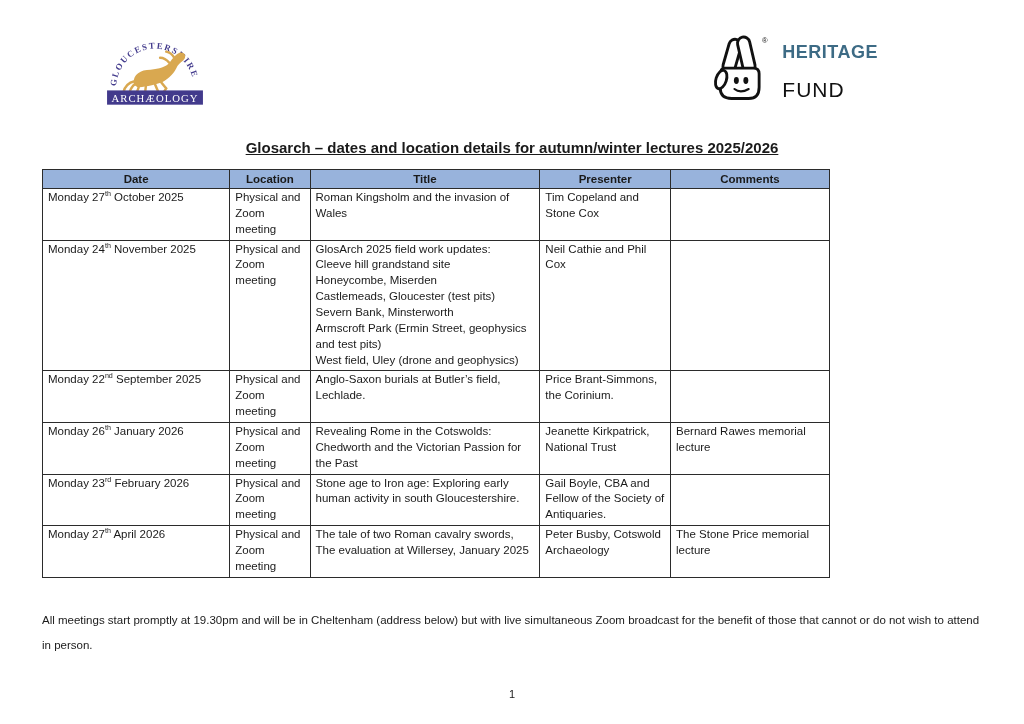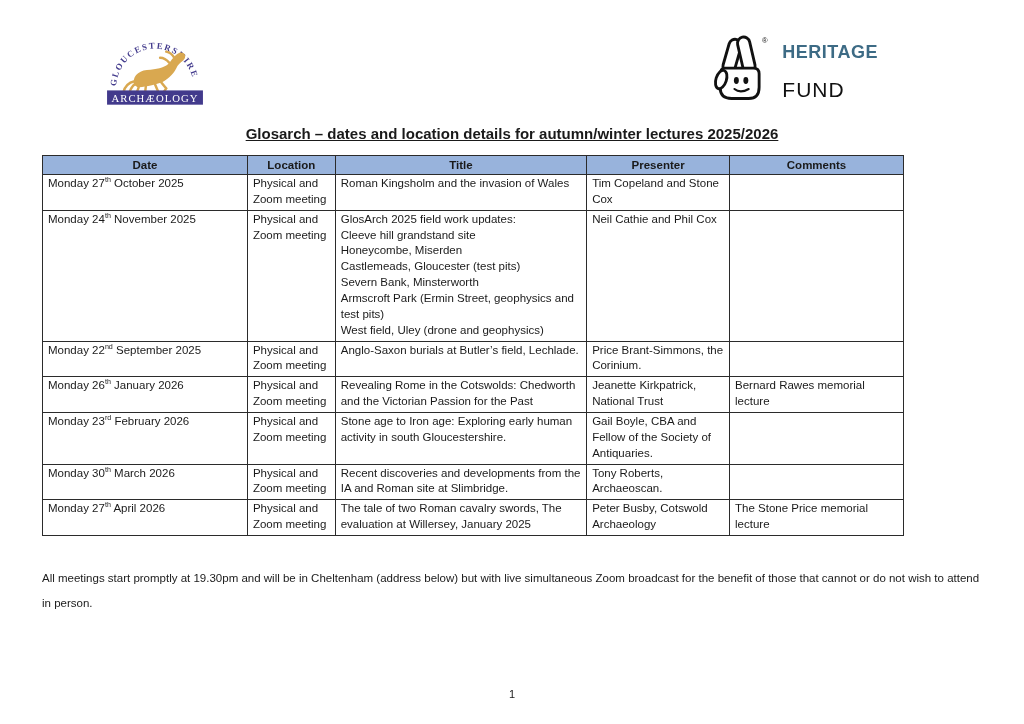--- a/index.html
+++ b/index.html
@@ -26,29 +26,29 @@
     font-size:18px;font-weight:700;letter-spacing:.5px;
     color:var(--heritage-color,#3d6b85);
   }
   .heritage-word2{
     font-size:21px;font-weight:400;letter-spacing:1px;
     color:var(--fund-color,#111);margin-top:18px;
   }
   
   .doc-title{
     text-align:center;
-    margin-top:13px;
+    margin-top:27px;
     font-size:15px;
     font-weight:700;
     text-decoration:underline;
   }
   
   .lecture-table{
     margin:13px 40px 0 42px;
-    width:862px;
+    width:788px;
     border-collapse:collapse;
     table-layout:fixed;
     font-size:11.5px;
   }
   .lecture-table th{
     background:var(--header-bg,#98b3dc);
     border:1px solid #2b2b2b;
     font-weight:700;
     padding:3px 4px;
     text-align:center;
@@ -179,27 +179,20 @@
       <td>Bernard Rawes memorial lecture</td>
     </tr>
     <tr>
       <td><span>Monday 23</span><sup>rd</sup><span> February 2026</span></td>
       <td>Physical and Zoom meeting</td>
       <td class="pre">Stone age to Iron age: Exploring early human activity in south Gloucestershire.</td>
       <td>Gail Boyle, CBA and Fellow of the Society of Antiquaries.</td>
       <td></td>
     </tr>
     <tr>
-      <td><span>Monday 30</span><sup>th</sup><span> March 2026</span></td>
-      <td>Physical and Zoom meeting</td>
-      <td class="pre">Recent discoveries and developments from the IA and Roman site at Slimbridge.</td>
-      <td>Tony Roberts, Archaeoscan.</td>
-      <td></td>
-    </tr>
-    <tr>
       <td><span>Monday 27</span><sup>th</sup><span> April 2026</span></td>
       <td>Physical and Zoom meeting</td>
       <td class="pre">The tale of two Roman cavalry swords, The evaluation at Willersey, January 2025</td>
       <td>Peter Busby, Cotswold Archaeology</td>
       <td>The Stone Price memorial lecture</td>
     </tr>
   </tbody>
 </table>
 
 <p class="footer-note">All meetings start promptly at 19.30pm and will be in Cheltenham (address below) but with live simultaneous Zoom broadcast for the benefit of those that cannot or do not wish to attend in person.</p>

